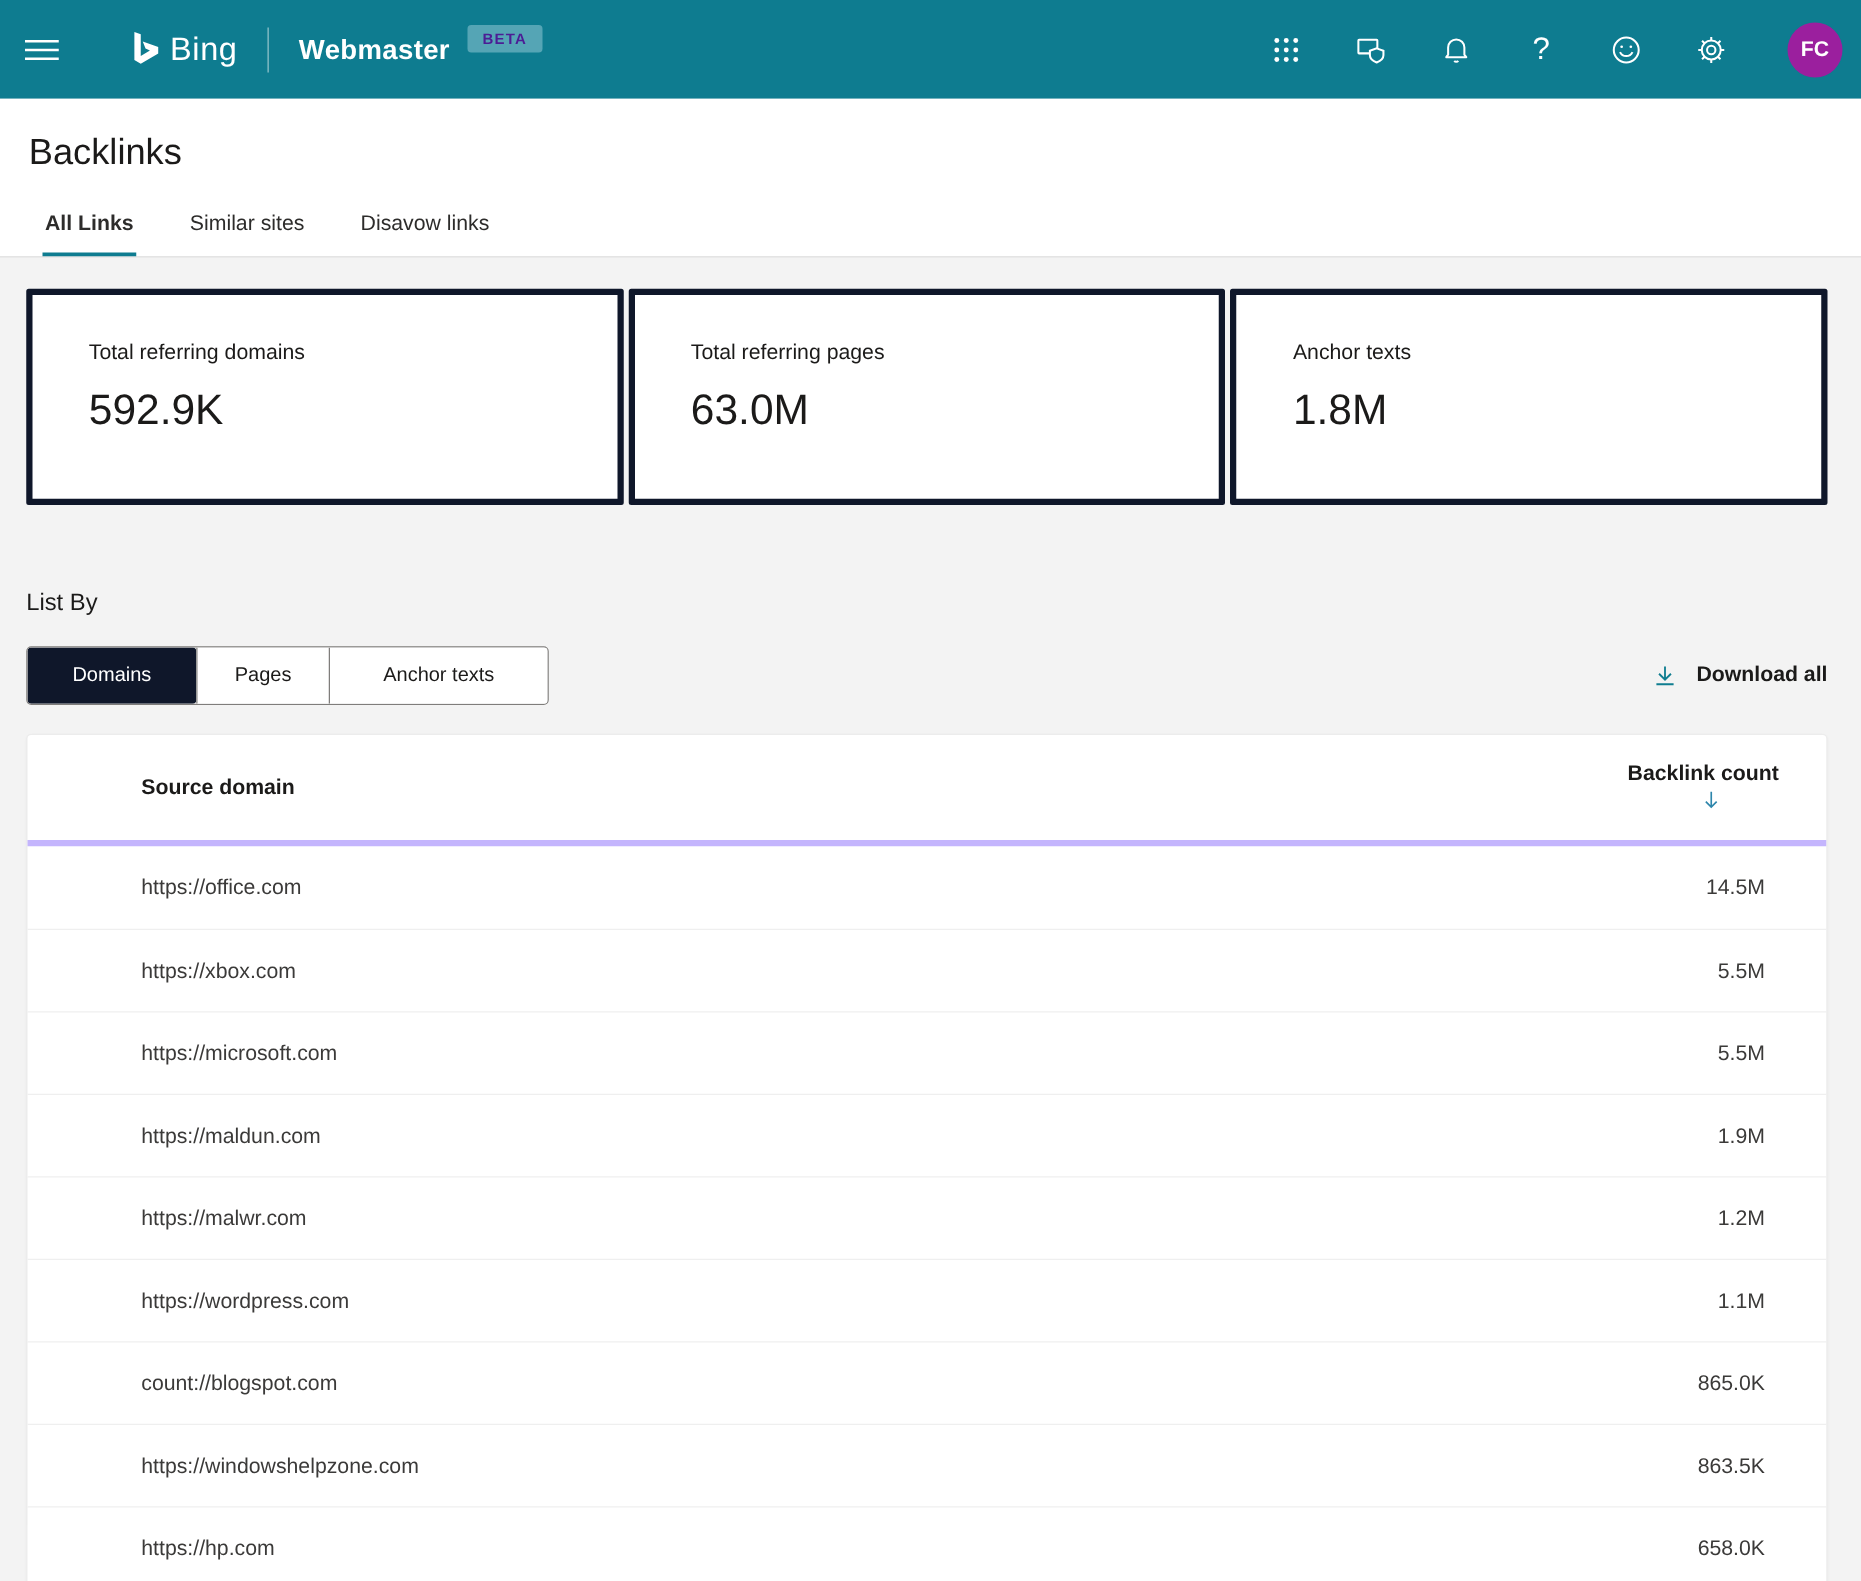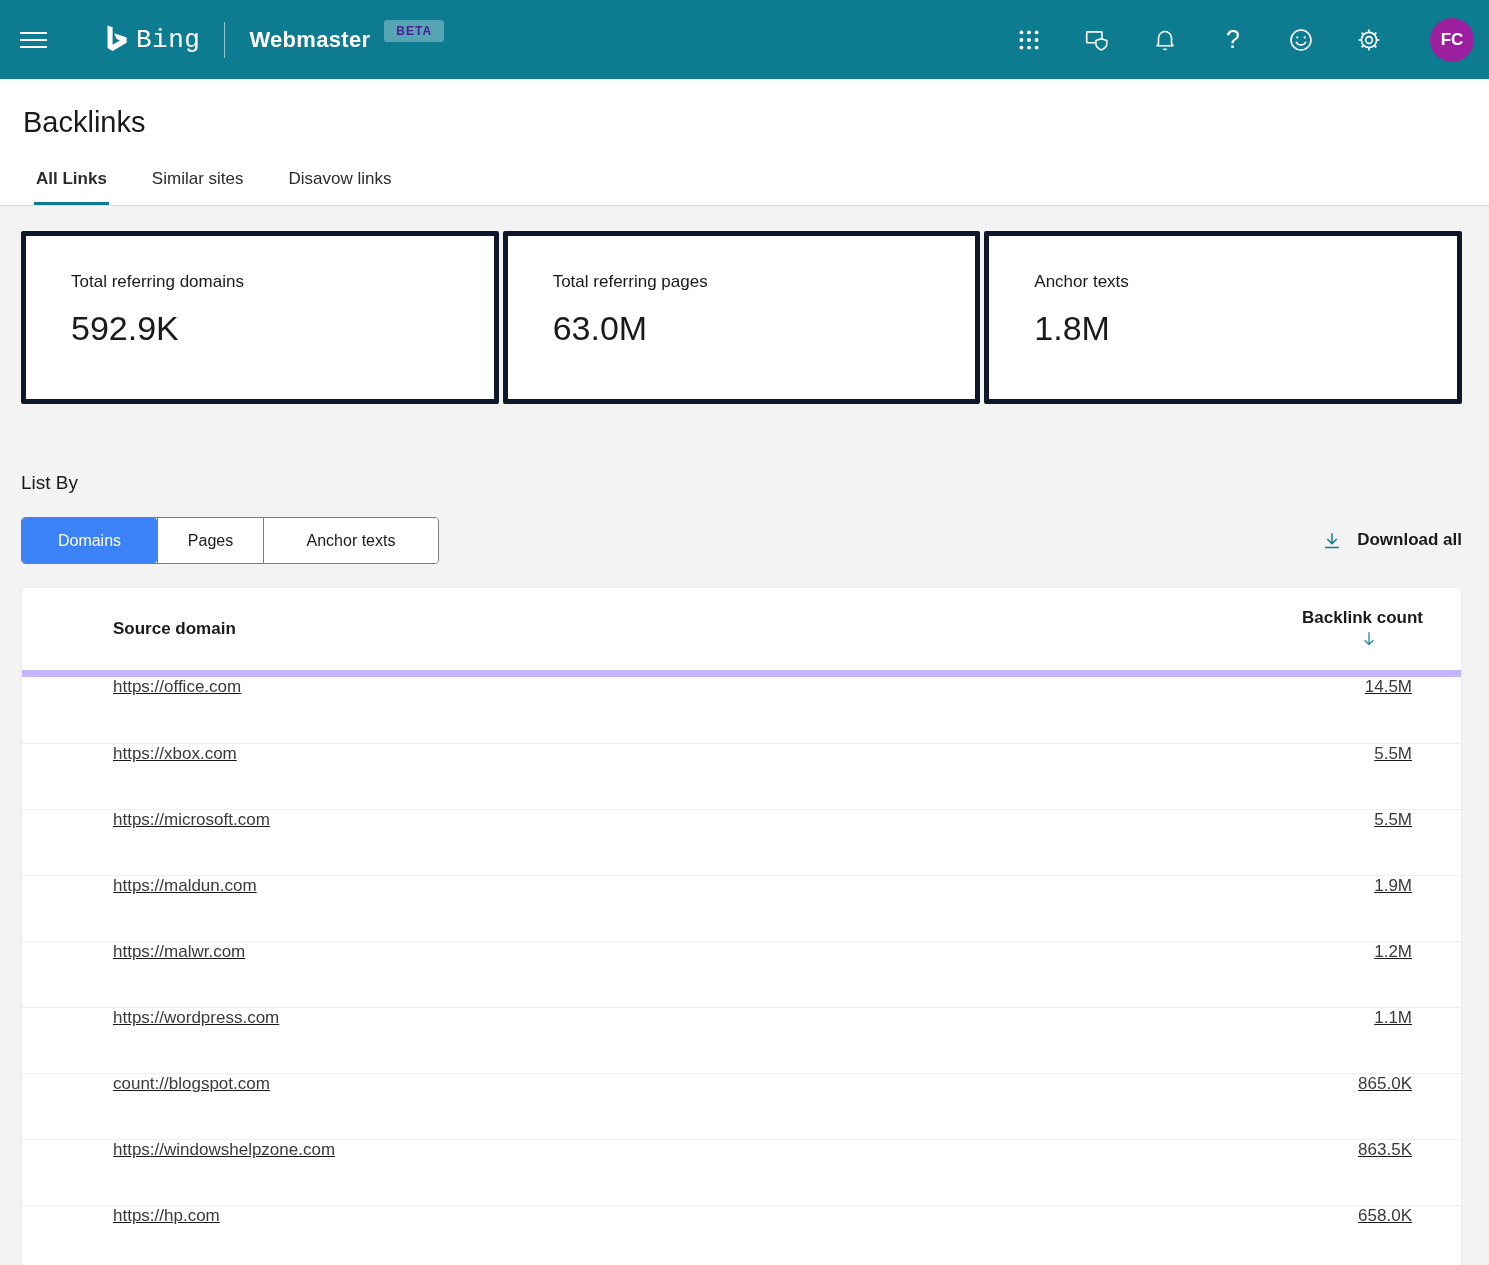--- a/index.html
+++ b/index.html
@@ -10,21 +10,21 @@
   }
   .page { position:relative; width:1489px; height:1265px; }
 
   
   .appbar {
     height:79px; background:#0e7c90; display:flex; align-items:center;
     padding:0 15px 0 20px; color:#fff;
   }
   .hamburger { width:27px; cursor:pointer; margin-right:54px; }
   .hamburger span { display:block; height:2px; background:#fff; margin:5px 0; }
-  .brand { display:flex; align-items:center;font-family:Liberation Mono, monospace; }
+  .brand { display:flex; align-items:center; }
   .bing-logo { width:26px; height:29px; margin-right:9px; }
   .brand-name { font-size:26px; font-weight:300; letter-spacing:.5px; }
   .brand-divider { width:1px; height:36px; background:rgba(255,255,255,.55); margin:0 24px; }
   .product-name { font-size:22px; font-weight:700; letter-spacing:.3px; }
   .beta-badge {
     background:#55a5b5; color:#4c1d95; font-size:12px; font-weight:700;
     letter-spacing:1px; border-radius:3px; padding:4px 12px;
     margin:-18px 0 0 14px;
   }
   .appbar-right { margin-left:auto; display:flex; align-items:center; gap:42px; }
@@ -58,36 +58,36 @@
   .listby-row { display:flex; align-items:center; justify-content:space-between; margin-top:23px; }
   .segmented { display:flex; border:1px solid #7f7d7b; border-radius:4px; background:#fff; overflow:hidden; }
   .segment {
     height:45px; display:flex; align-items:center; justify-content:center;
     font-size:16px; color:#1b1a19; cursor:pointer; background:#fff;
   }
   .segment + .segment { border-left:1px solid #7f7d7b; }
   .segment.seg-domains { width:135px; }
   .segment.seg-pages { width:106px; }
   .segment.seg-anchor { width:175px; }
-  .segment.active { background:#3b82f6; color:#fff; border-radius:3px; }
+  .segment.active { background:#0f172a; color:#fff; border-radius:3px; }
   .download-btn { display:flex; gap:14px; cursor:pointer; }
   .download-btn svg { width:22px; height:22px; }
   .download-label { font-size:17px; font-weight:600; color:#1b1a19; }
 
   
   .table-card {
     background:#fff; border-radius:4px; margin-top:23px;
     border:1px solid #ececec; box-shadow:0 1px 2px rgba(0,0,0,.04);
   }
-  .thead { display:flex; align-items:center; height:89px; border-bottom:7px solid #c4b5fd; }
+  .thead { display:flex; align-items:center; height:89px; border-bottom:5px solid #c4b5fd; }
   .th-domain { flex:1; padding-left:91px; font-size:17px; font-weight:700; color:#1b1a19; }
   .th-count { display:flex; align-items:center; justify-content:flex-end; padding-right:38px;flex-direction:column; }
   .th-count-label { font-size:17px; font-weight:700; color:#1b1a19; }
   .sort-arrow { width:20px; height:22px; margin-left:12px; }
-  .trow { display:flex; align-items:flex-start; height:66px; cursor:pointer;text-decoration:underline; }
+  .trow { display:flex; align-items:center; height:66px; cursor:pointer; }
   .trow + .trow { border-top:1px solid #efefef; }
   .td-domain { flex:1; padding-left:91px; font-size:17px; color:#3b3a39; }
   .td-count { padding-right:49px; font-size:17px; color:#3b3a39; text-align:right; min-width:200px; }
 </style>
 </head>
 <body>
 
 <div class="page">
 
   <div class="appbar">

